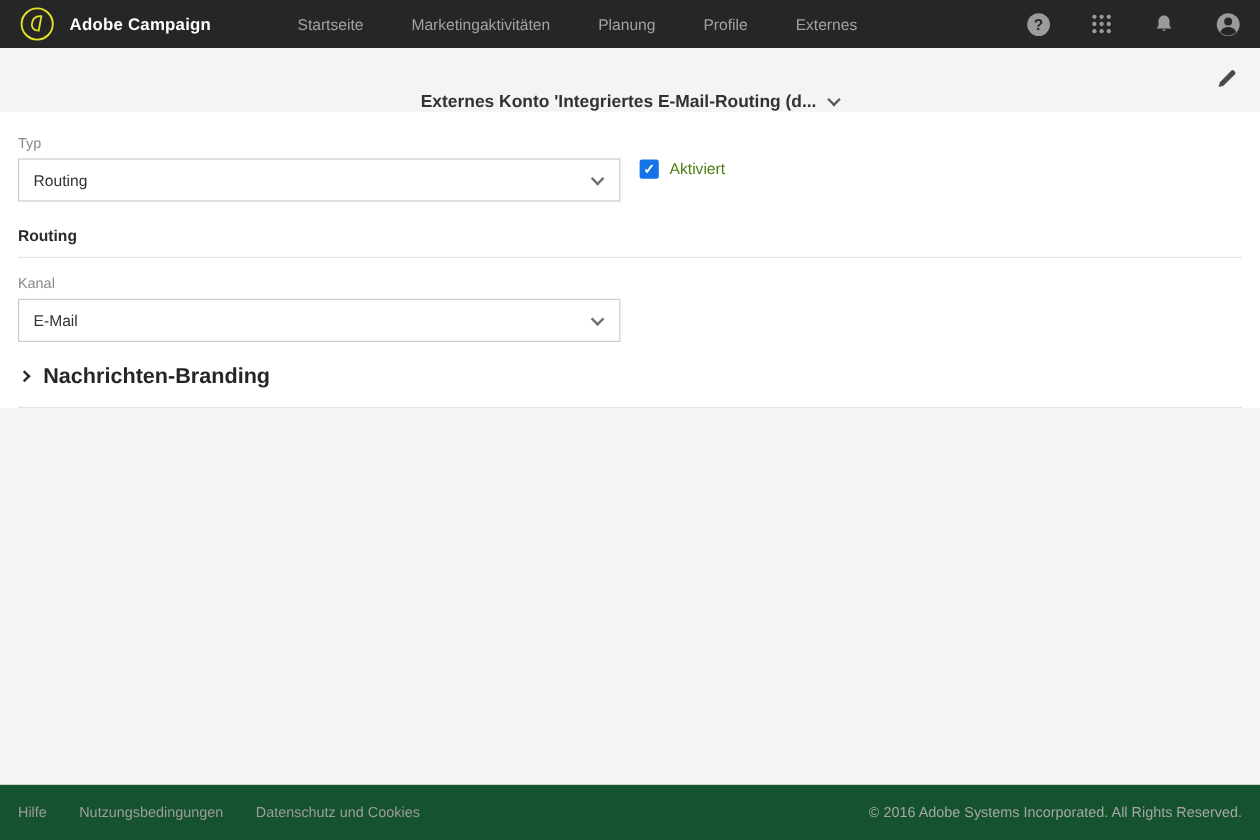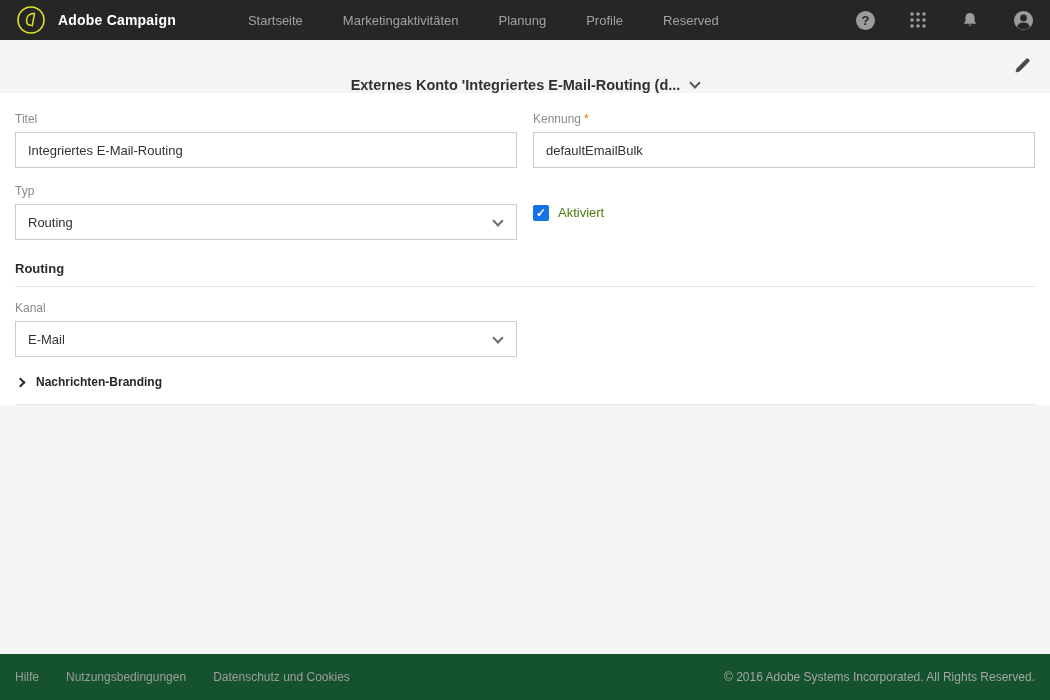--- a/index.html
+++ b/index.html
@@ -97,21 +97,21 @@
   .checkbox.checked::after { content: "✓"; color: #fff; font-size: 12px; font-weight: 700; line-height: 1; }
   .checkbox-label { font-size: 13px; color: #4d7c0f; }
 
   .section-title { font-size: 13px; font-weight: 700; color: #2c2c2c; margin: 21px 0 10px; }
   .divider { border: none; border-top: 1px solid #e3e3e3; margin: 0 0 14px; }
   .divider.last { margin: 0; }
 
   .branding-row {
     display: flex; align-items: center; gap: 12px;
     margin: 18px 0 15px 2px;
-    font-size: 12px; font-weight: 700; color: #262626;
+    font-size: 18px; font-weight: 700; color: #262626;
     cursor: pointer;
   }
   .chevron-right {
     width: 7px; height: 7px;
     border-right: 2px solid #2c2c2c;
     border-bottom: 2px solid #2c2c2c;
     transform: rotate(-45deg);
     flex: 0 0 auto;
   }
 
@@ -140,21 +140,21 @@
       </svg>
     </span>
     <span class="brand-name">Adobe Campaign</span>
   </div>
 
   <div class="nav">
     <span class="nav-item">Startseite</span>
     <span class="nav-item">Marketingaktivitäten</span>
     <span class="nav-item">Planung</span>
     <span class="nav-item">Profile</span>
-    <span class="nav-item">Reserved</span>
+    <span class="nav-item">Externes</span>
   </div>
 
   <div class="top-icons">
     <span class="help-icon"></span>
     <span class="icon-btn">
       <svg width="18" height="18" viewBox="0 0 18 18" fill="#9b9b9b">
         <circle cx="3" cy="3" r="1.8"></circle>
           <circle cx="9" cy="3" r="1.8"></circle>
           <circle cx="15" cy="3" r="1.8"></circle>
         <circle cx="3" cy="9" r="1.8"></circle>
@@ -188,30 +188,20 @@
   </div>
   <span class="edit-btn">
     <svg width="19" height="19" viewBox="0 0 20 20">
       <path d="M2.6 17.4l1.2-4.3L13.9 3a1.5 1.5 0 0 1 2.1 0l1 1a1.5 1.5 0 0 1 0 2.1L6.9 16.2z" fill="#4a4a4a"></path>
     </svg>
   </span>
 </div>
 
 <div class="panel">
 
-  <div class="form-row">
-    <div>
-      <label class="field-label">Titel</label>
-      <input class="text-input" type="text" value="Integriertes E-Mail-Routing" style="">
-    </div>
-    <div>
-      <label class="field-label"><span>Kennung</span><span class="required-mark">*</span></label>
-      <input class="text-input" type="text" value="defaultEmailBulk" style="">
-    </div>
-  </div>
 
   <div class="form-row">
     <div>
       <label class="field-label">Typ</label>
       <div class="select">
         <span>Routing</span>
         <span class="chevron-down"></span>
       </div>
     </div>
     <div class="checkbox-row">

